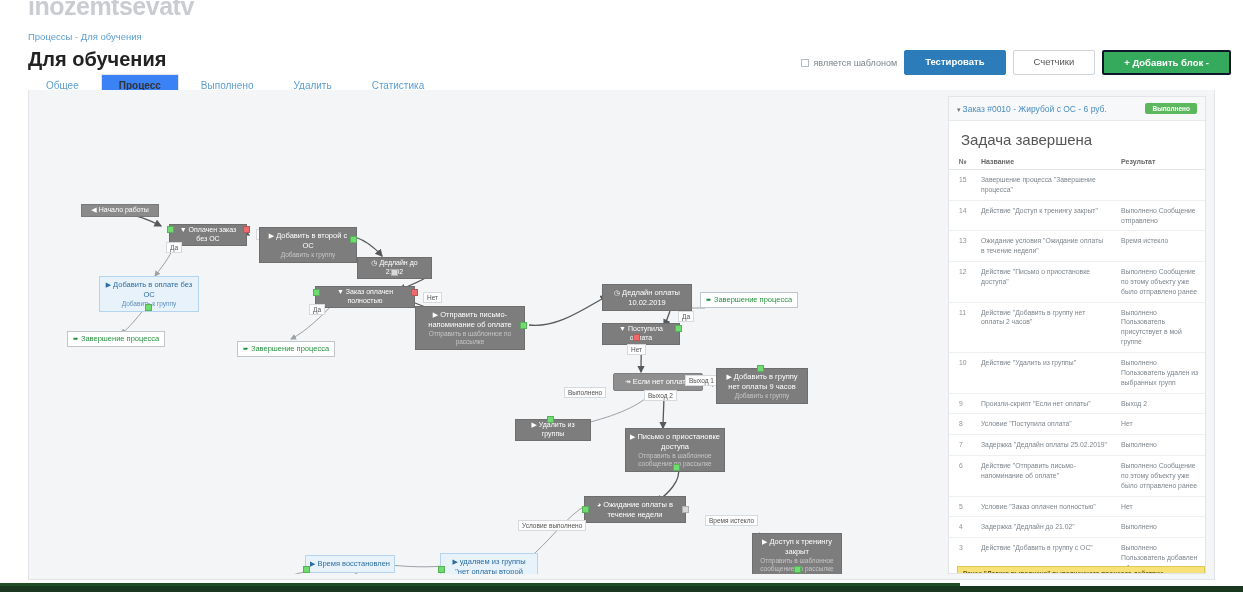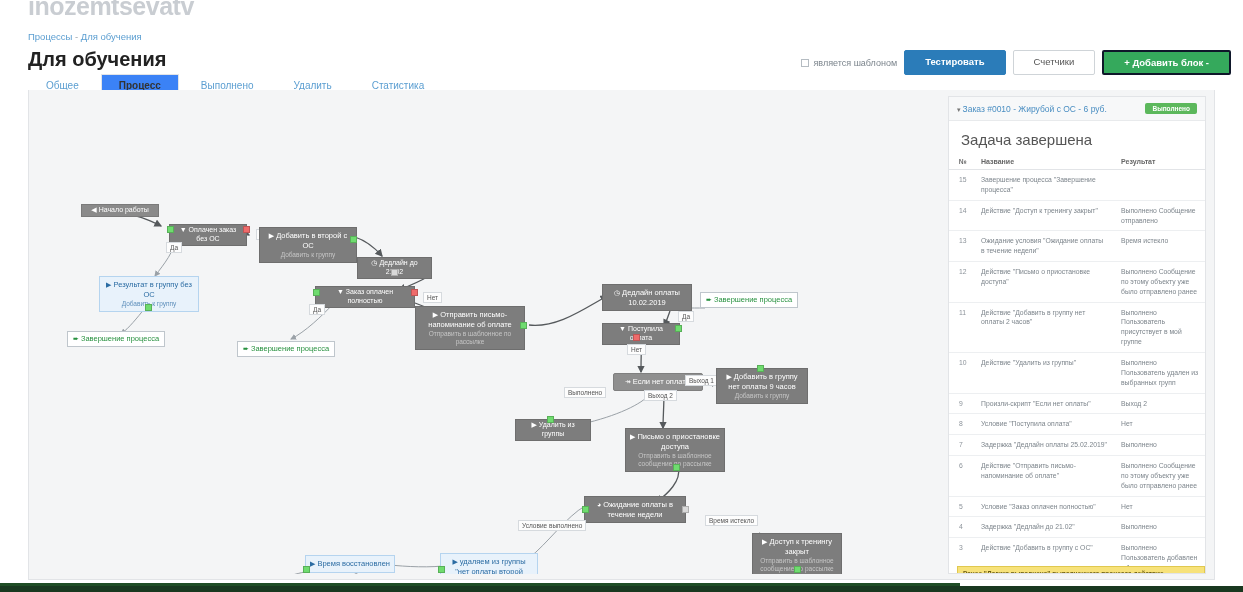--- a/index.html
+++ b/index.html
@@ -231,21 +231,21 @@
 
     <div class="node bar" style="left:132px; top:128px; width:78px;">
       <span class="ic">▼</span><span>Оплачен заказ без ОС</span>
     </div>
     <div class="port g" style="left:130px; top:130px;"></div>
     <div class="port r" style="left:206px; top:130px;"></div>
     <div class="elbl" style="left:129px; top:146px;">Да</div>
     <div class="elbl" style="left:219px; top:133px;">Нет</div>
 
     <div class="node blue" style="left:62px; top:180px; width:100px;">
-      <span class="ic">▶</span><span>Результат в группу без ОС</span>
+      <span class="ic">▶</span><span>Добавить в оплате без ОС</span>
       <span class="sub">Добавить к группу</span>
     </div>
     <div class="port g" style="left:108px; top:208px;"></div>
 
     <div class="node end" style="left:30px; top:235px;">
       <span class="ic">➨</span><span>Завершение процесса</span>
     </div>
 
     <div class="node" style="left:222px; top:131px; width:98px;">
       <span class="ic">▶</span><span>Добавить в второй с ОС</span>

